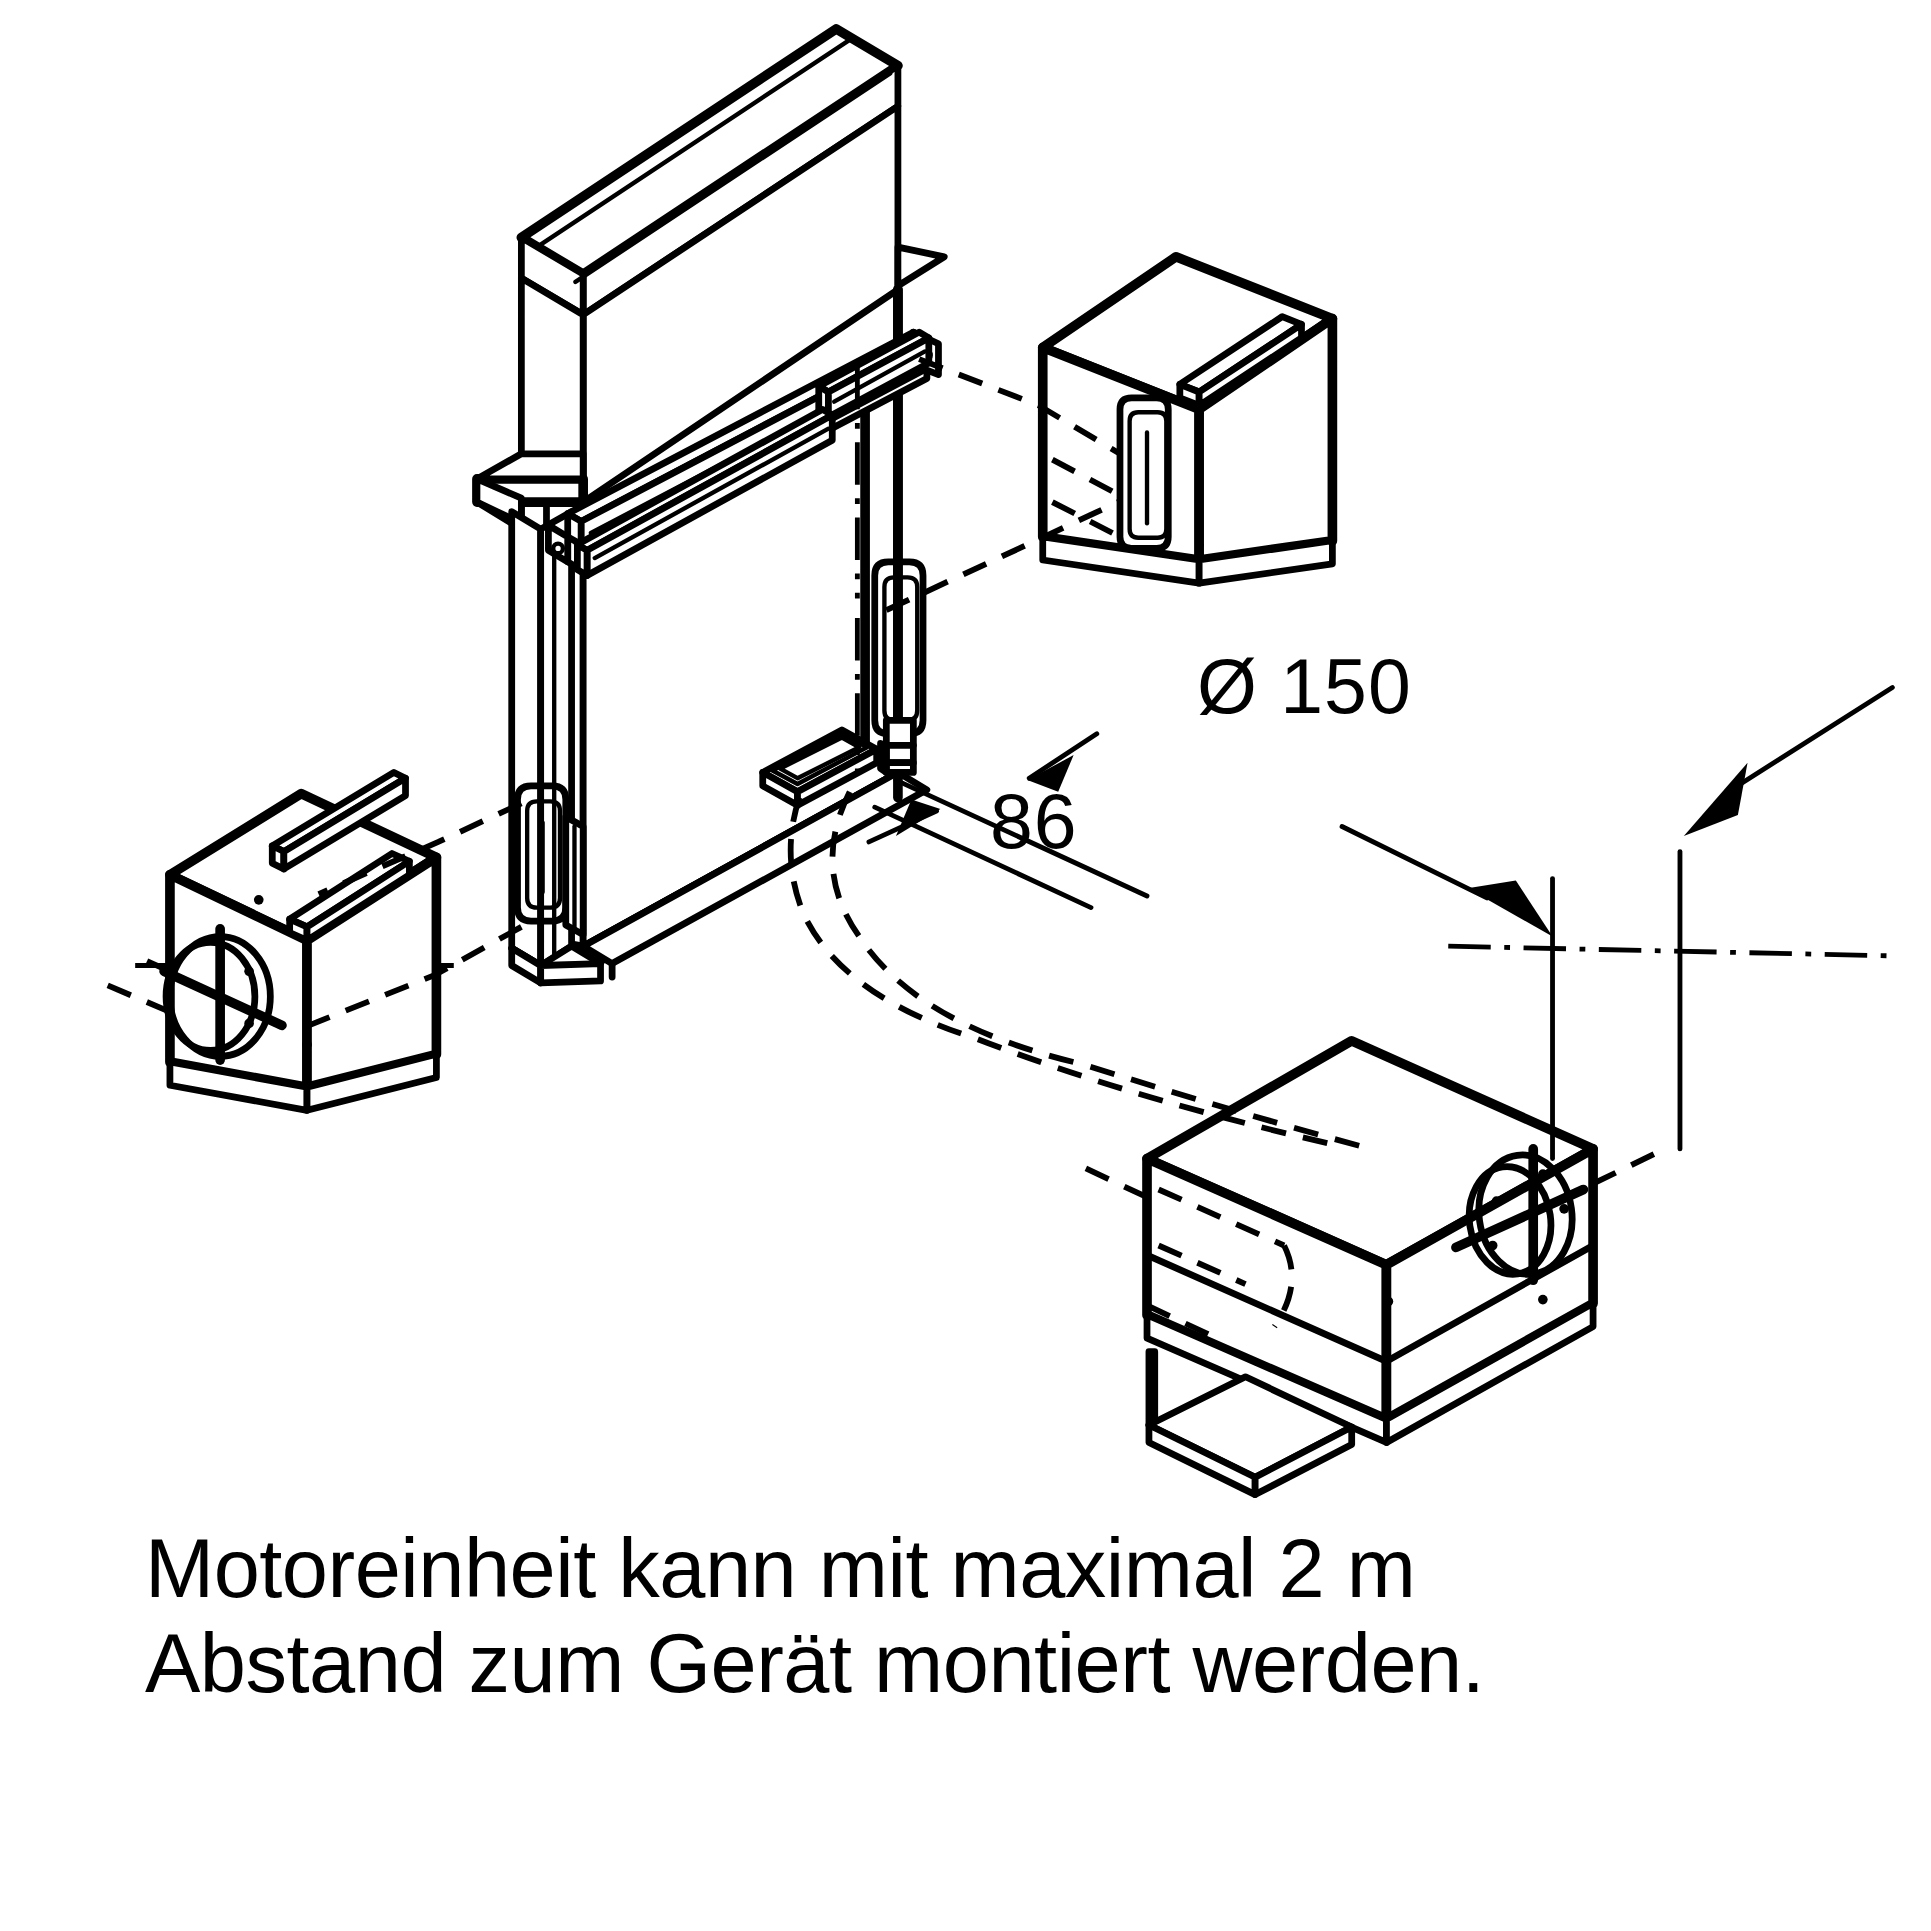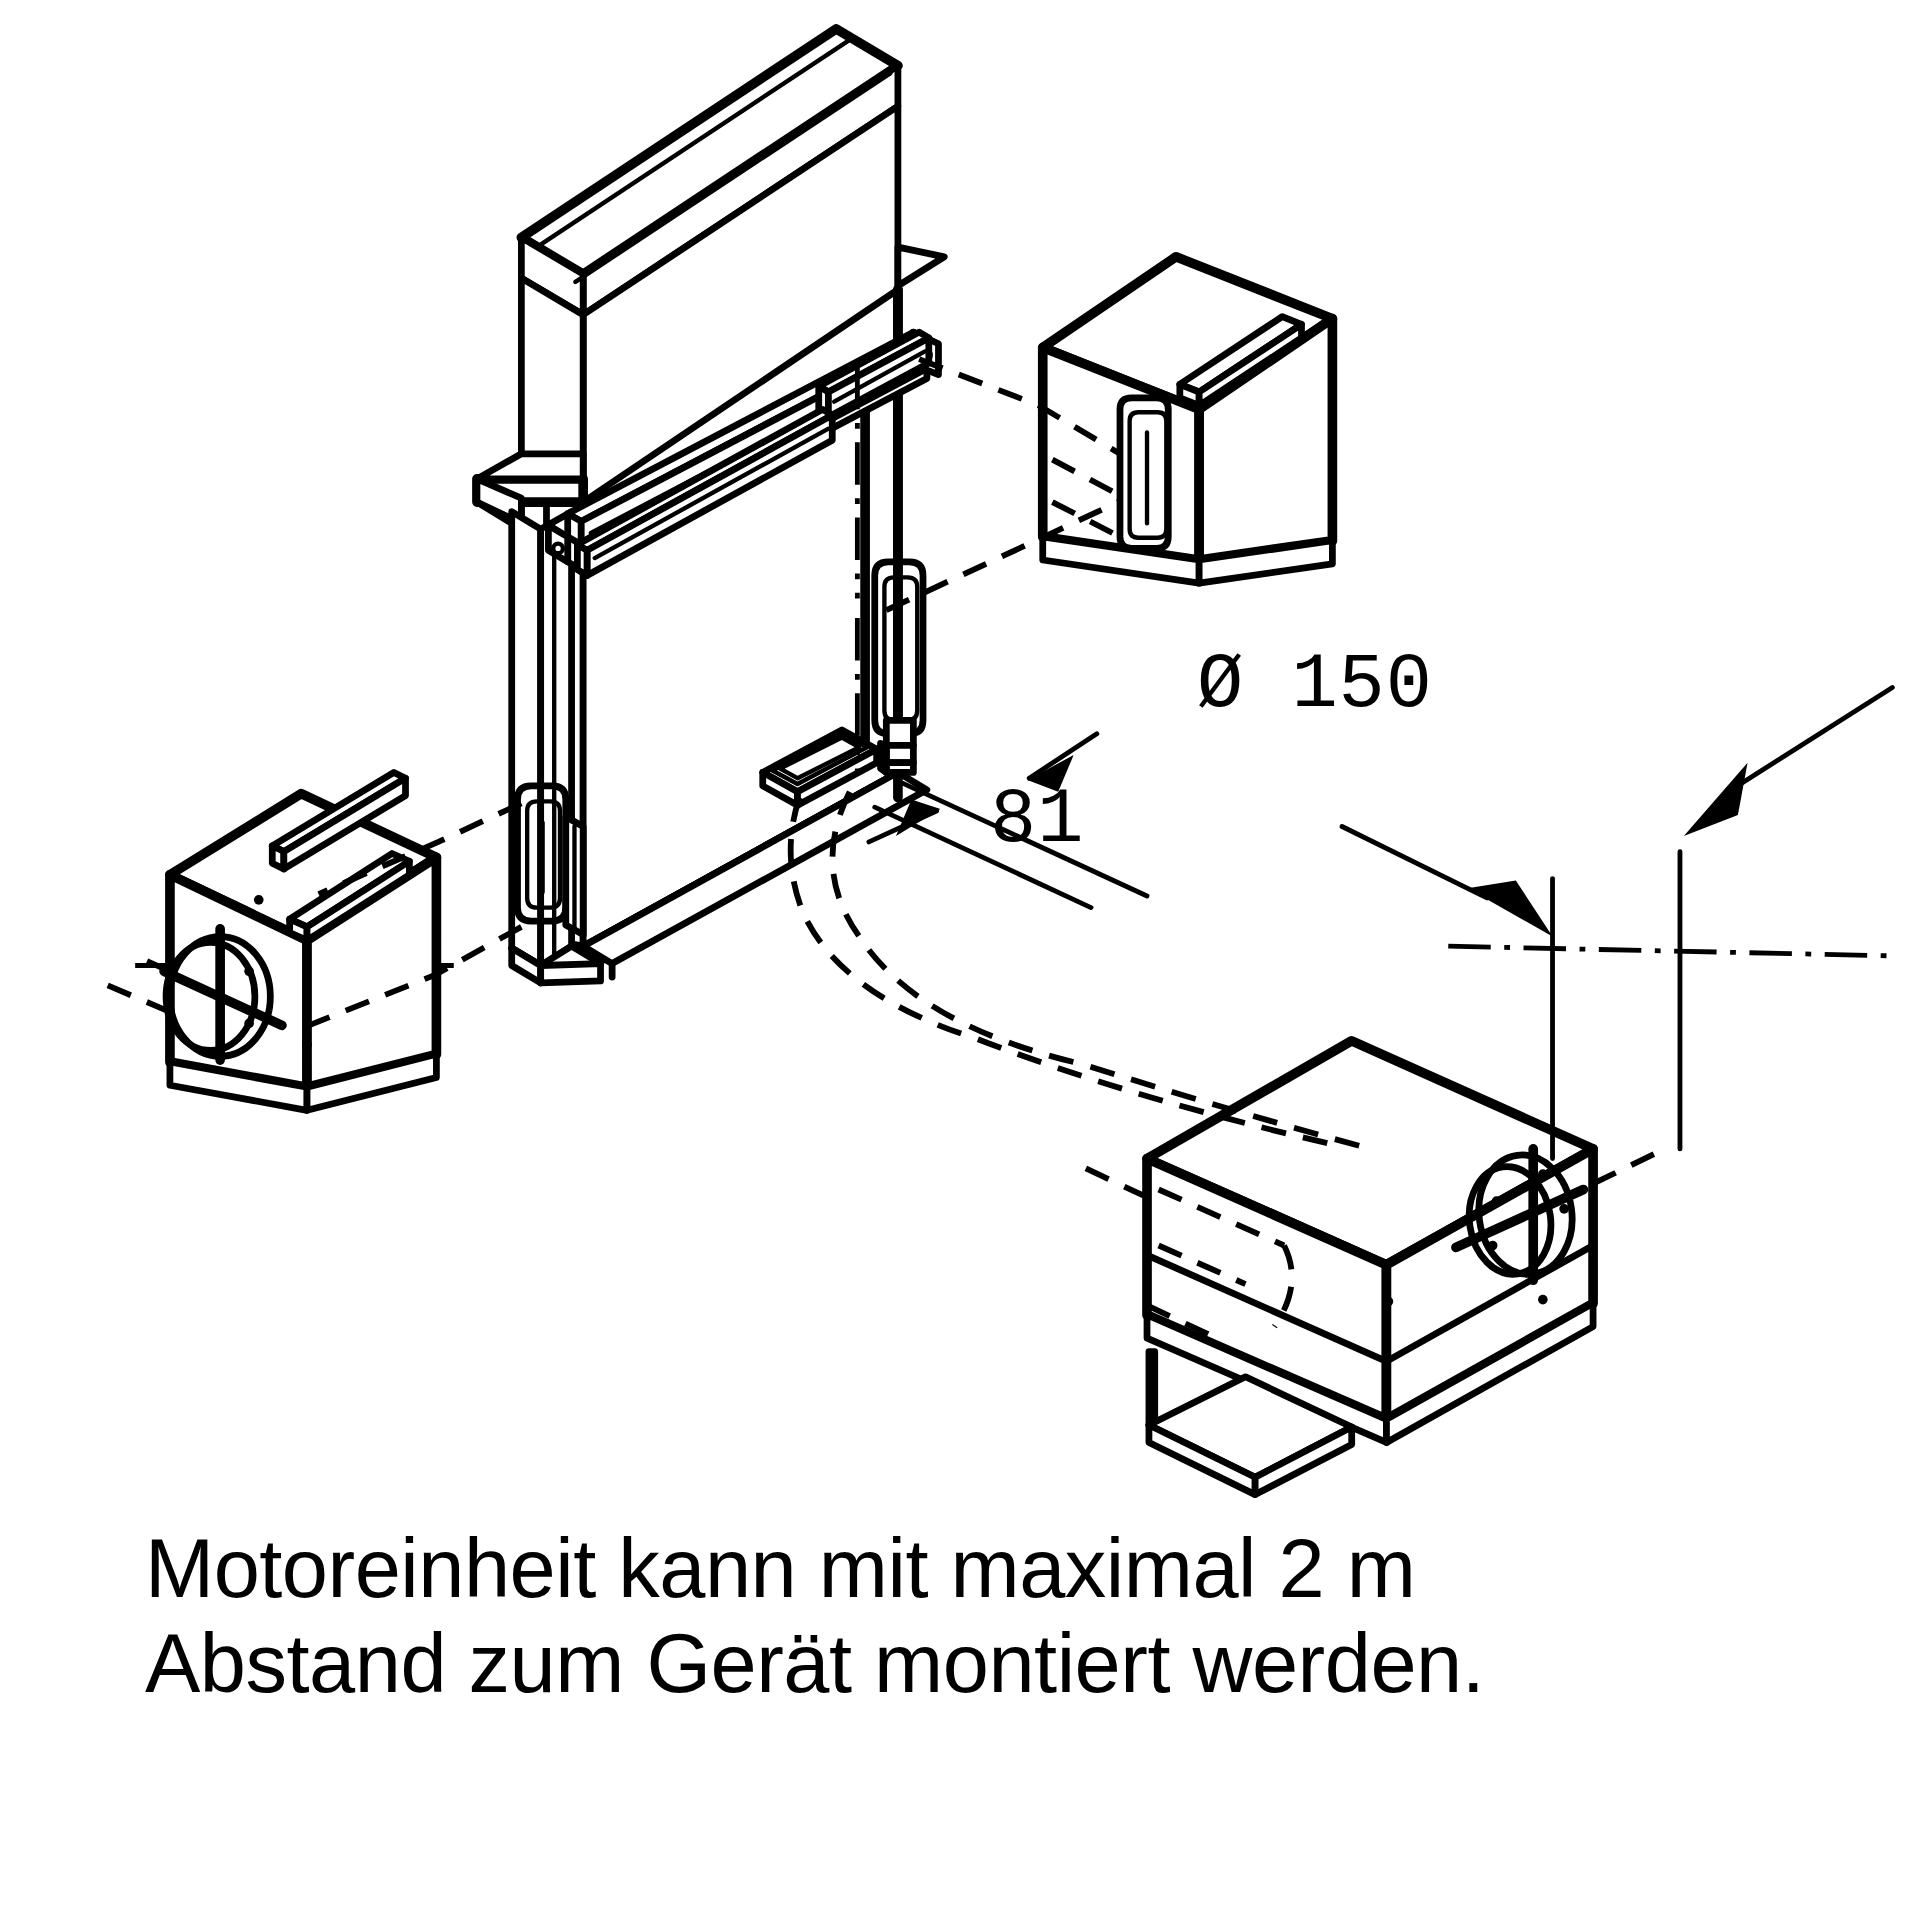--- a/index.html
+++ b/index.html
@@ -16,21 +16,20 @@
       white-space:pre;
       color:#000;
   }
   .dim-label{
       position:absolute;
       font-size:77px;
       font-weight:400;
       color:#000;
       white-space:pre;
       letter-spacing:1px;
-      font-family:Liberation Mono, monospace;
   }
   #dim-67{left:990px;top:777px;}
   #dim-150{left:1197px;top:642px;}
 </style>
 </head>
 <body>
 
 <div id="sheet">
 
   <svg id="drawing" viewBox="0 0 2000 2000" xmlns="http://www.w3.org/2000/svg">
@@ -287,21 +286,21 @@
 
       <line class="dimline" x1="1960" y1="712" x2="1790" y2="820"></line>
       <polygon class="ar" points="1744,866 1810,790 1800,844"></polygon>
 
       <line class="dimline" x1="1390" y1="856" x2="1540" y2="930"></line>
       <polygon class="ar" points="1608,970 1520,920 1570,912"></polygon>
     </g>
 
   </svg>
 
-  <div class="dim-label" id="dim-67">81</div>
+  <div class="dim-label" id="dim-67">86</div>
   <div class="dim-label" id="dim-150">Ø 150</div>
 
   <div class="caption">
     <div class="caption-line">Motoreinheit kann mit maximal 2 m</div>
     <div class="caption-line">Abstand zum Gerät montiert werden.</div>
   </div>
 
 </div>
 
 

